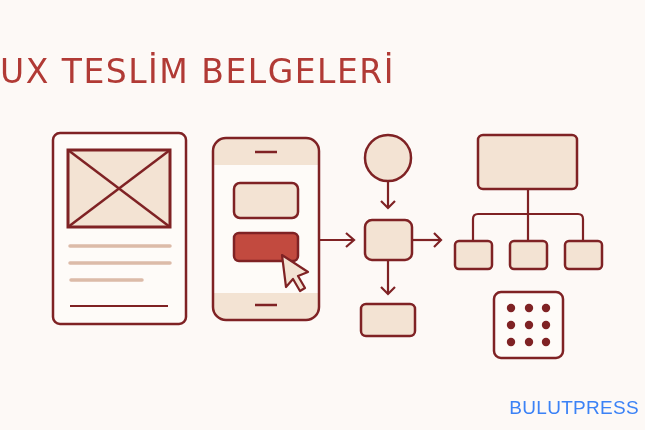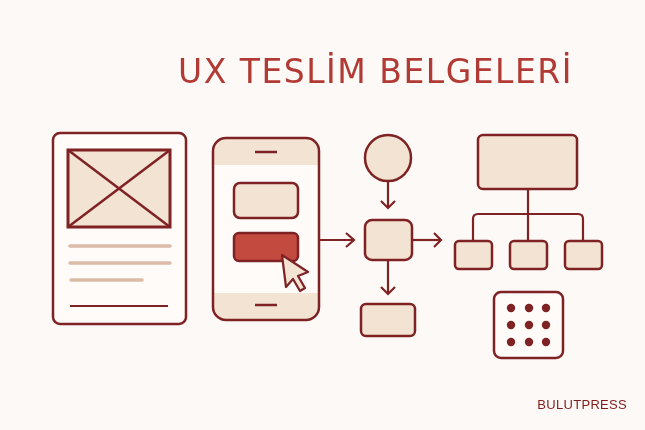--- a/index.html
+++ b/index.html
@@ -1,18 +1,18 @@
 <!DOCTYPE html>
 <html><head>
   <meta charset="utf-8">
   <style>
     html, body { margin: 0; padding: 0; }
     body { width: 645px; height: 430px; background: #fdf9f6; position: relative; overflow: hidden; font-family: "Liberation Sans", sans-serif; }
-    .title { position: absolute; left: 0; top: 52px; width: 573px; text-align: right; font-family: "DejaVu Sans", sans-serif; font-size: 33px; letter-spacing: 1.5px; color: #b13a35; font-weight: normal; }
-    .brand { position: absolute; right: 18px; top: 397px; font-family: "Liberation Sans", sans-serif; font-size: 13px; color: #7f1d1d; letter-spacing: 0.3px; }
+    .title { position: absolute; left: 0; top: 52px; width: 573px; text-align: left; font-family: "DejaVu Sans", sans-serif; font-size: 33px; letter-spacing: 1.5px; color: #b13a35; font-weight: normal; }
+    .brand { position: absolute; right: 6px; top: 397px; font-family: "Liberation Sans", sans-serif; font-size: 19px; color: #3b82f6; letter-spacing: 0.3px; }
     svg.art { position: absolute; left: 0; top: 0; }
   </style>
 </head>
 <body>
 
 <div class="title">UX TESLİM BELGELERİ</div>
 
 <svg class="art" width="645" height="430" viewBox="0 0 645 430" xmlns="http://www.w3.org/2000/svg">
 
   <g>

